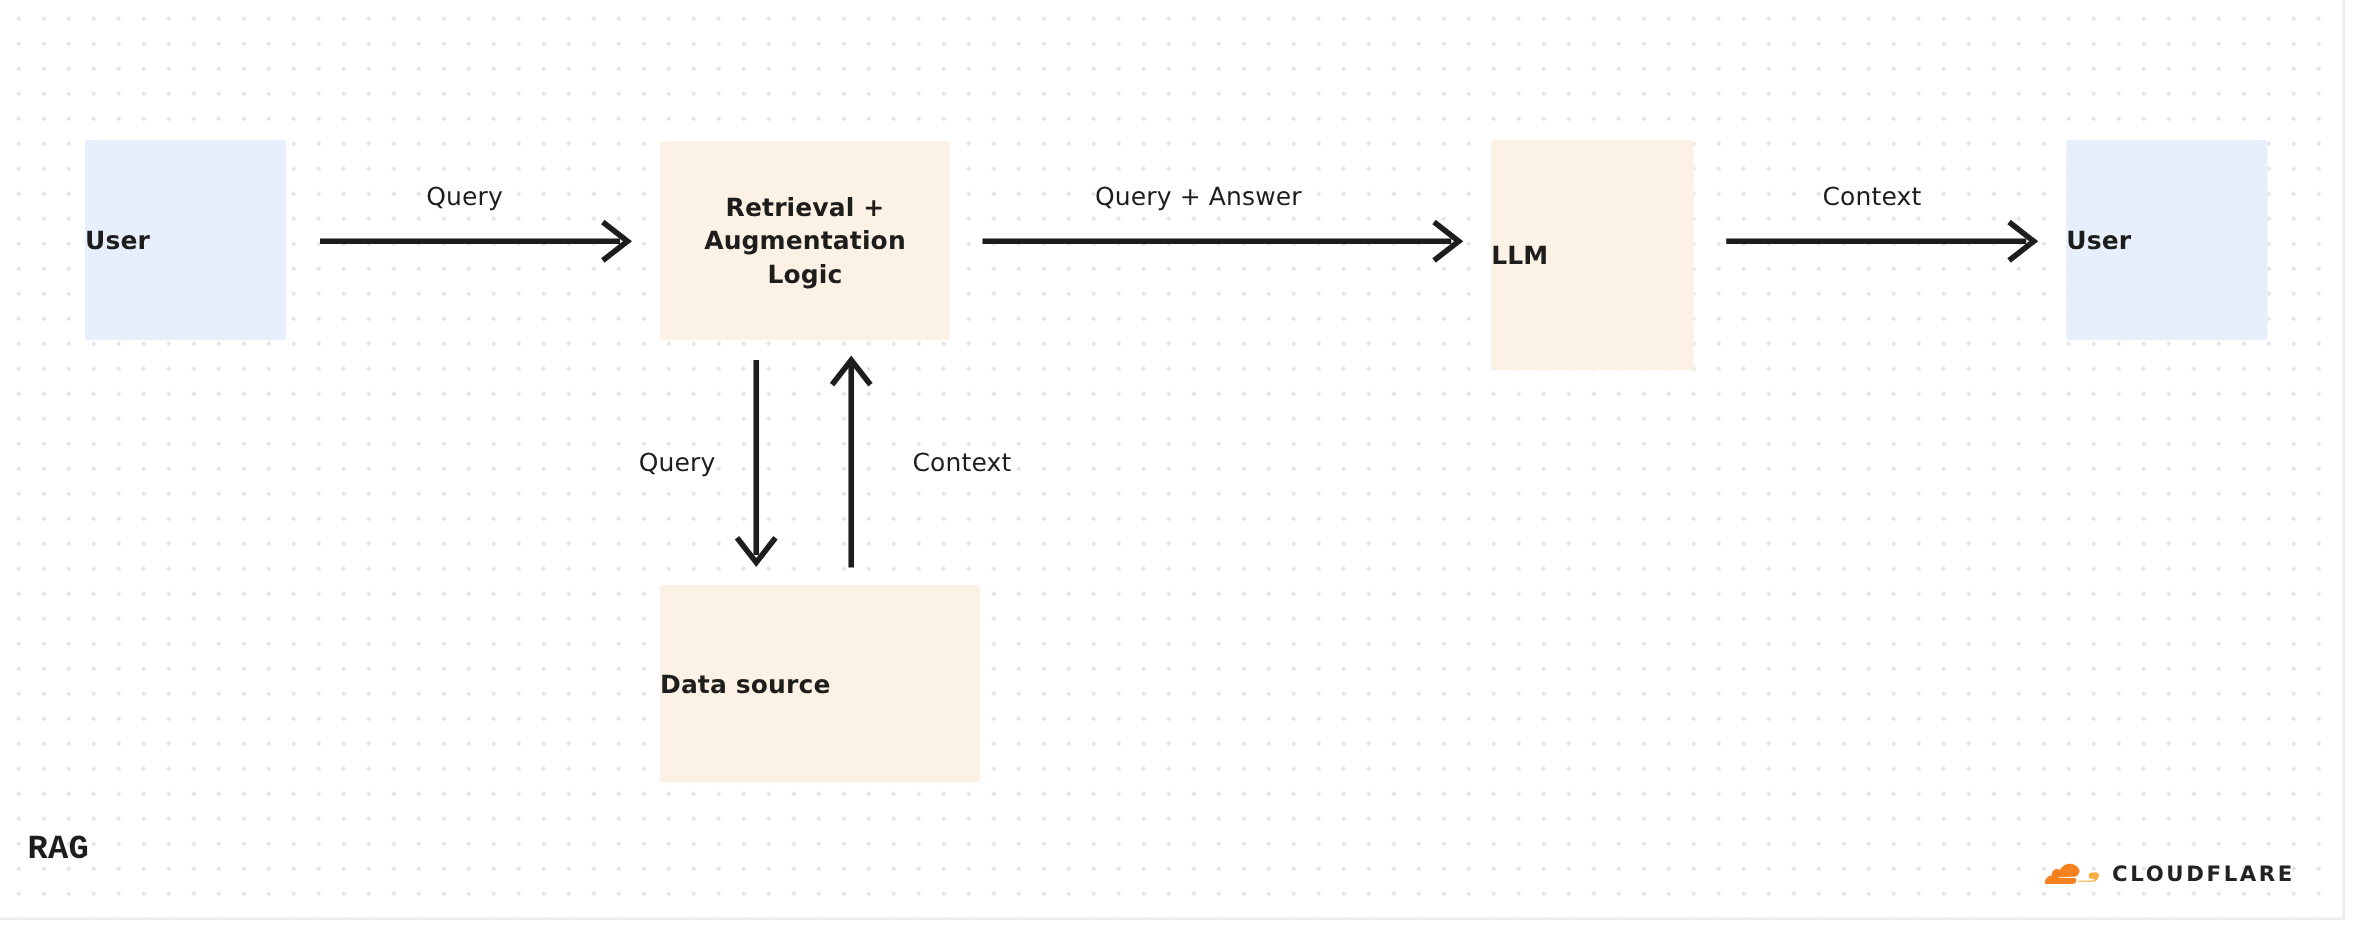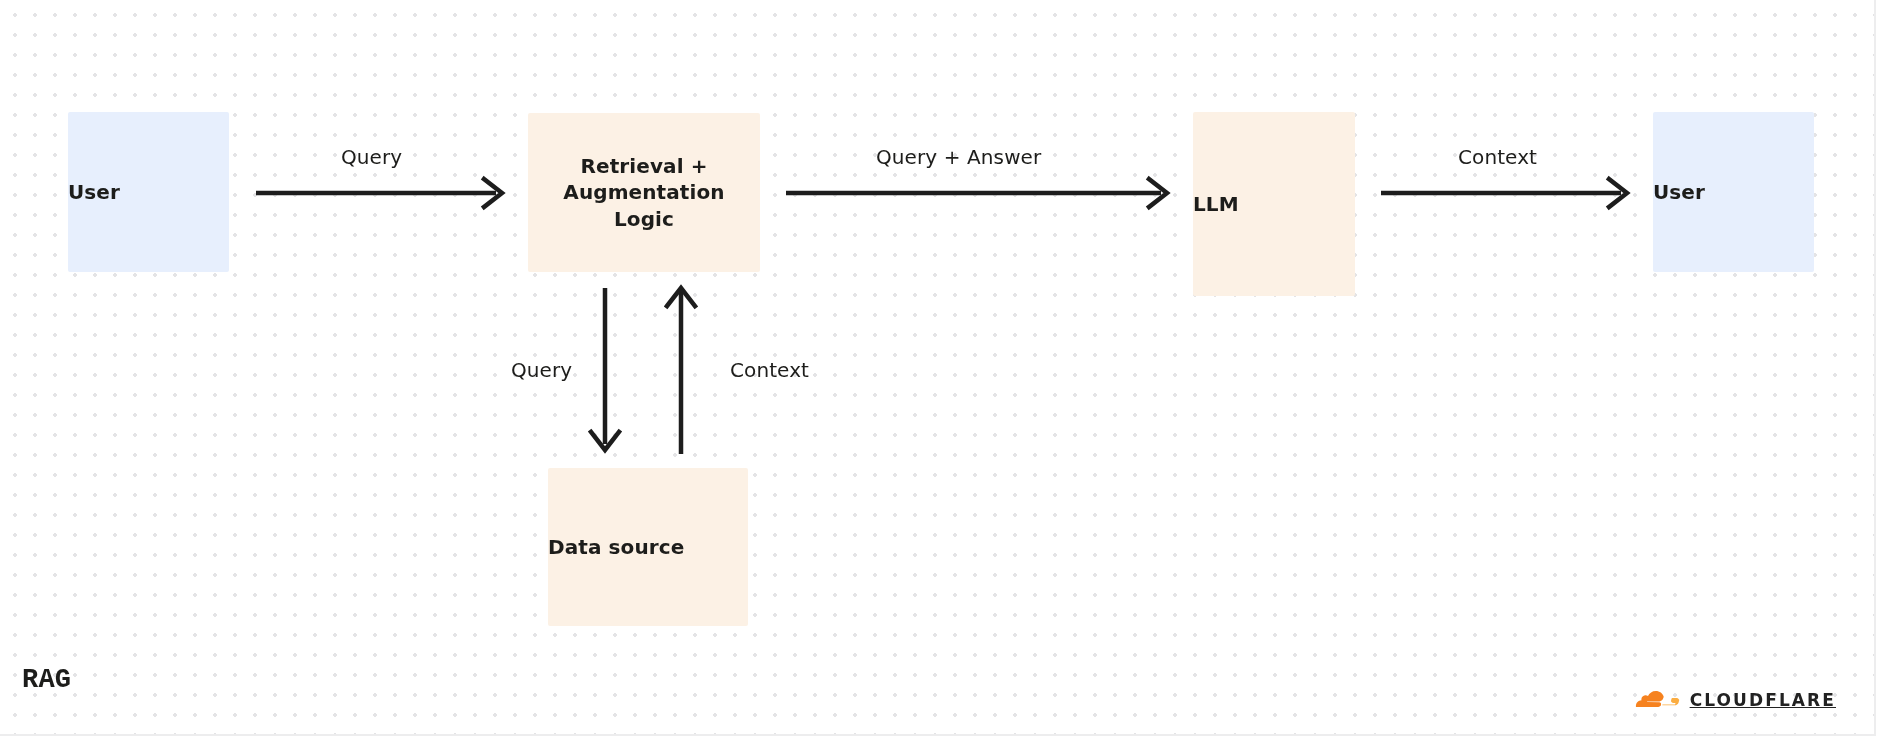--- a/index.html
+++ b/index.html
@@ -85,21 +85,20 @@
     top: 686px;
     display: flex;
     align-items: center;
     gap: 10px;
   }
   #brand-wordmark {
     font-size: 17px;
     font-weight: bold;
     letter-spacing: 2.1px;
     color: #222222;
-    text-decoration: underline;
   }
 </style>
 </head>
 <body>
 
 <div id="canvas">
 
   <div class="node blue" style="left:68px; top:112px; width:161px; height:160px;">
     <span>User</span>
   </div>
@@ -109,21 +108,21 @@
   </div>
 
   <div class="node cream" style="left:1193px; top:112px; width:162px; height:184px;">
     <span>LLM</span>
   </div>
 
   <div class="node blue" style="left:1653px; top:112px; width:161px; height:160px;">
     <span>User</span>
   </div>
 
-  <div class="node cream" style="left:548px; top:468px; width:200px; height:158px;">
+  <div class="node cream" style="left:528px; top:468px; width:256px; height:158px;">
     <span>Data source</span>
   </div>
 
   <svg class="arrow-svg" style="left:256px; top:176px; width:250px; height:34px;" viewBox="0 0 250 34">
     <line x1="0" y1="17" x2="240" y2="17"></line>
     <path class="head" d="M 228 3 L 246 17 L 228 31"></path>
   </svg>
   <div class="edge-label" style="left:341px; top:145px;">Query</div>
 
   <svg class="arrow-svg" style="left:786px; top:176px; width:385px; height:34px;" viewBox="0 0 385 34">

